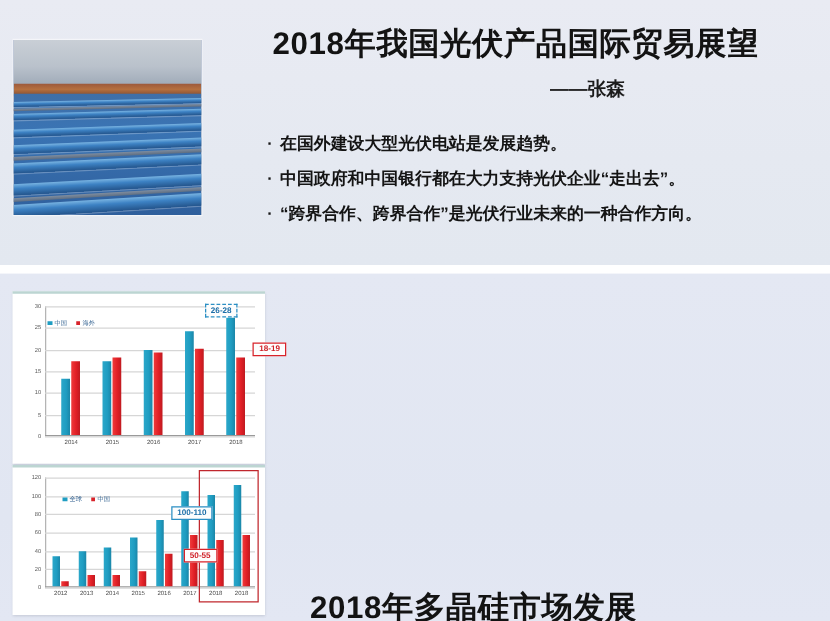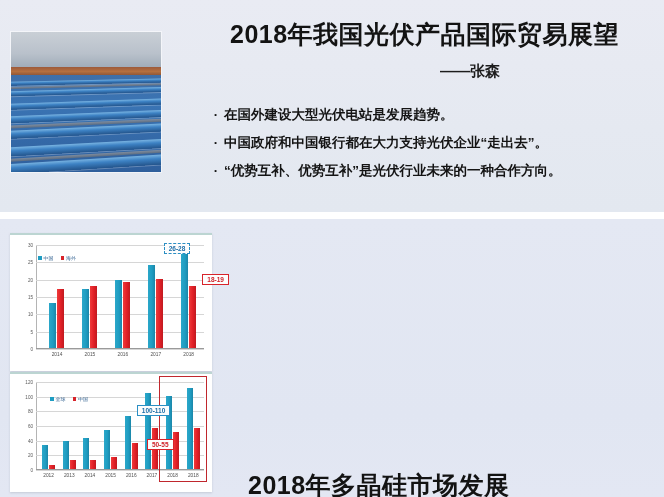--- a/index.html
+++ b/index.html
@@ -51,21 +51,21 @@
     position:absolute;left:-8%;width:120%;
     background:linear-gradient(180deg,#7e8da0 0%,#5e6e82 100%);
   }
 
   
   .slide-title{
     position:absolute;
     font-weight:bold;color:#131313;
     letter-spacing:.5px;white-space:nowrap;
   }
-  #title-1{left:230px;top:18px;font-size:25px;}
+  #title-1{left:218px;top:18px;font-size:25px;}
   #author-1{left:440px;top:62px;font-size:15px;font-weight:bold;color:#1c1c1c;white-space:nowrap;position:absolute;}
   #title-2{left:248px;top:250px;font-size:25px;}
 
   
   .bullets{position:absolute;}
   #bullets-1{left:208px;top:106px;width:450px;}
   .bullet{
     display:flex;align-items:flex-start;
     font-size:13.5px;font-weight:bold;color:#141414;
     margin-bottom:9px;line-height:1.35;
@@ -162,21 +162,21 @@
       <div class="bullet">
         <span class="dot">·</span>
         <span class="btext">在国外建设大型光伏电站是发展趋势。</span>
       </div>
       <div class="bullet">
         <span class="dot">·</span>
         <span class="btext">中国政府和中国银行都在大力支持光伏企业“走出去”。</span>
       </div>
       <div class="bullet">
         <span class="dot">·</span>
-        <span class="btext">“优势互补、优势互补”是光伏行业未来的一种合作方向。</span>
+        <span class="btext">“跨界合作、跨界合作”是光伏行业未来的一种合作方向。</span>
       </div>
     </div>
   </div>
 
   <div id="divider"></div>
 
   <div class="panel" id="panel-bottom">
 
     <div class="slide-title" id="title-2">2018年多晶硅市场发展</div>
 

